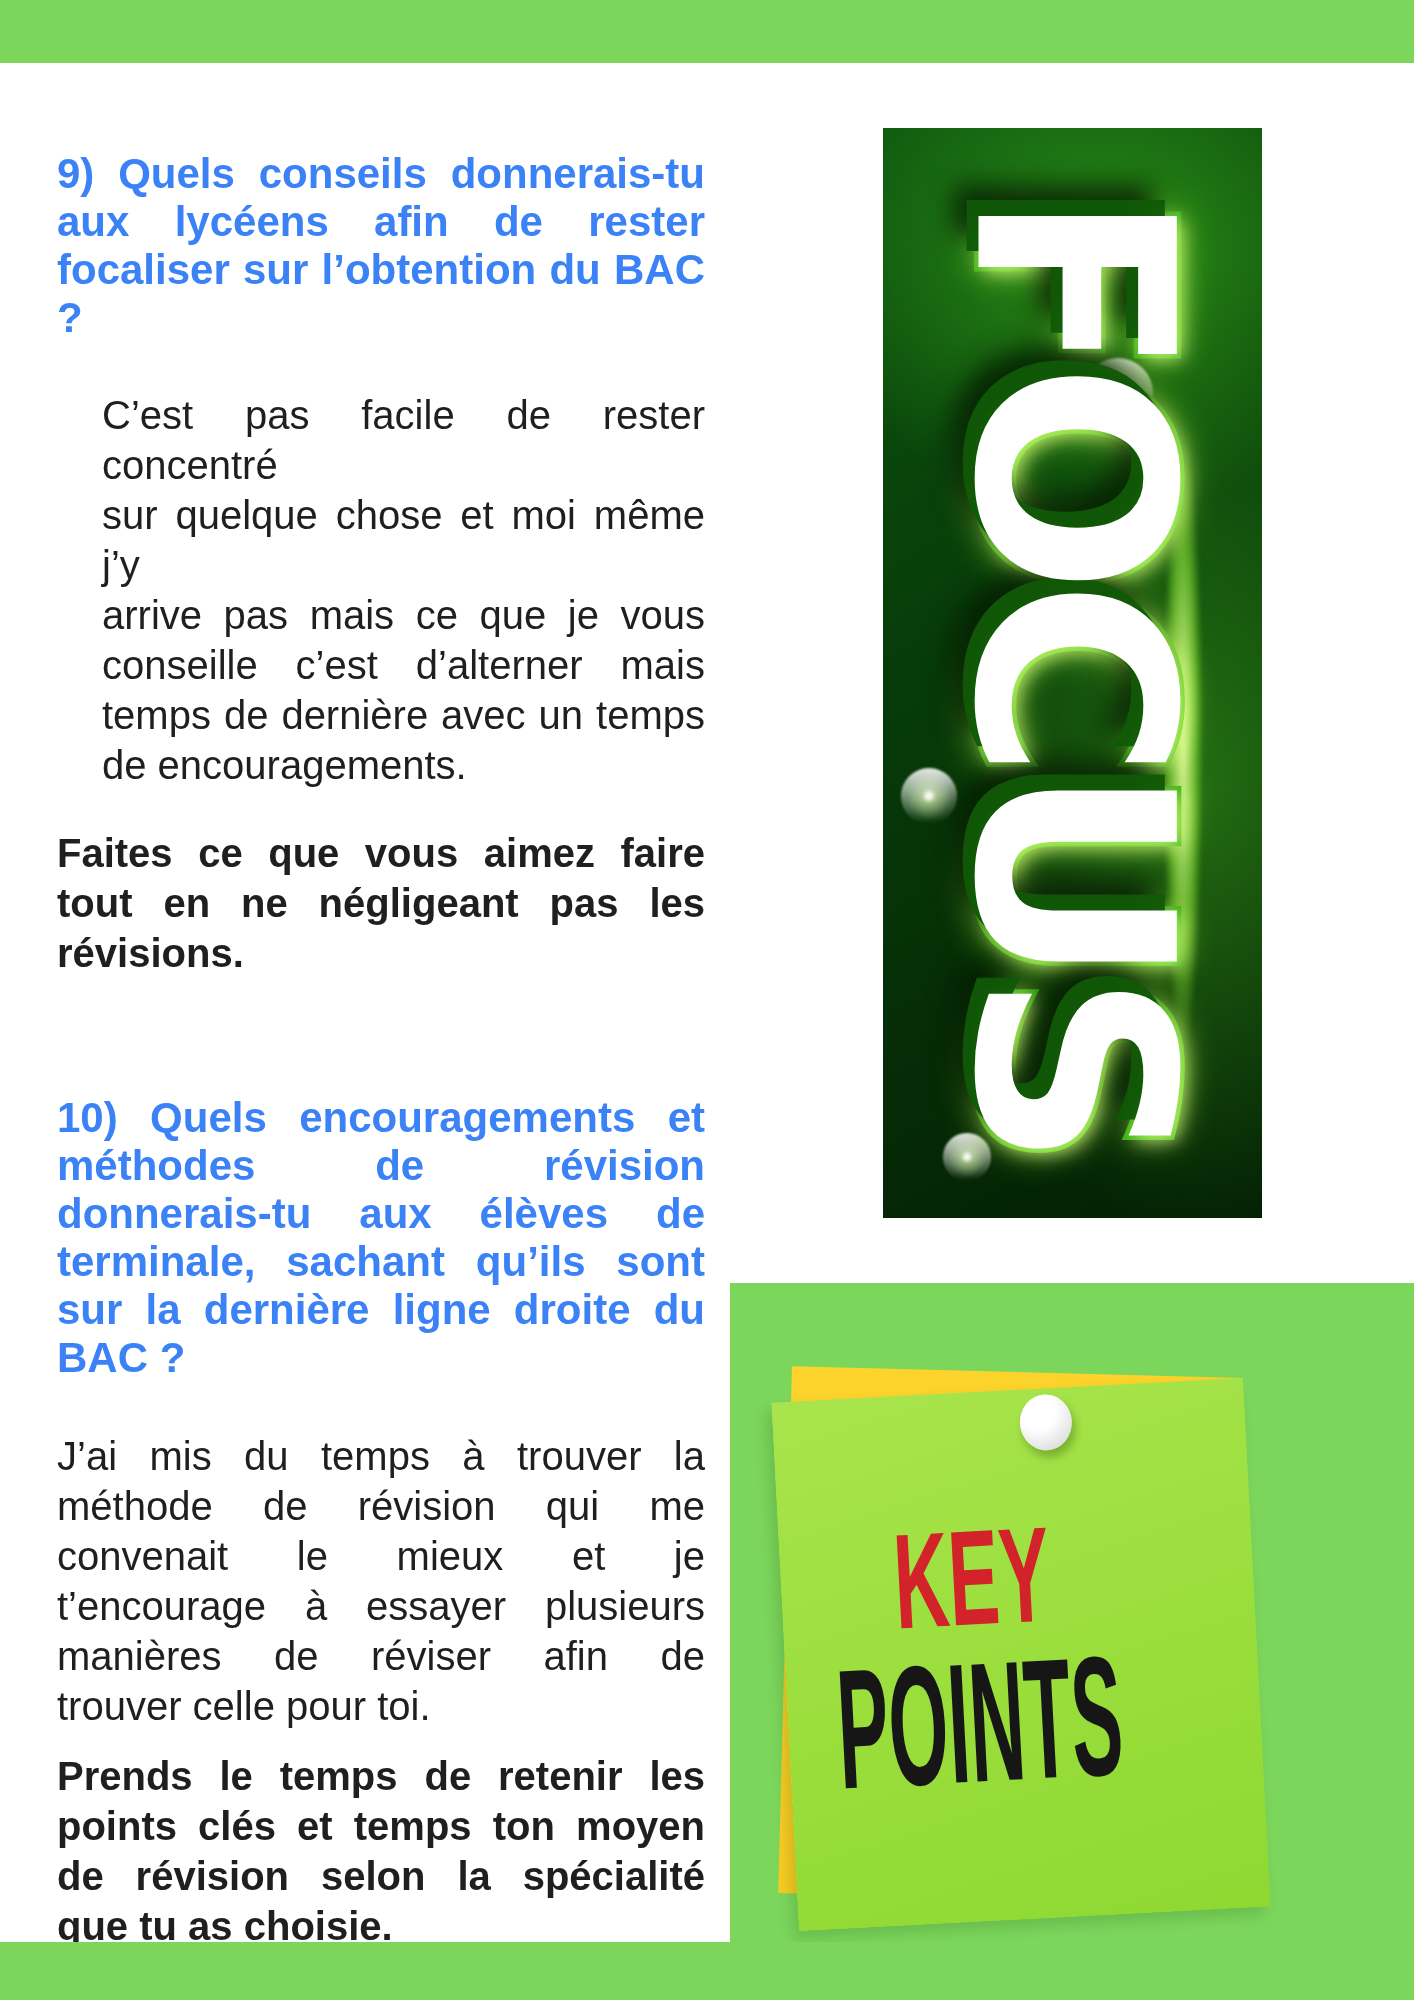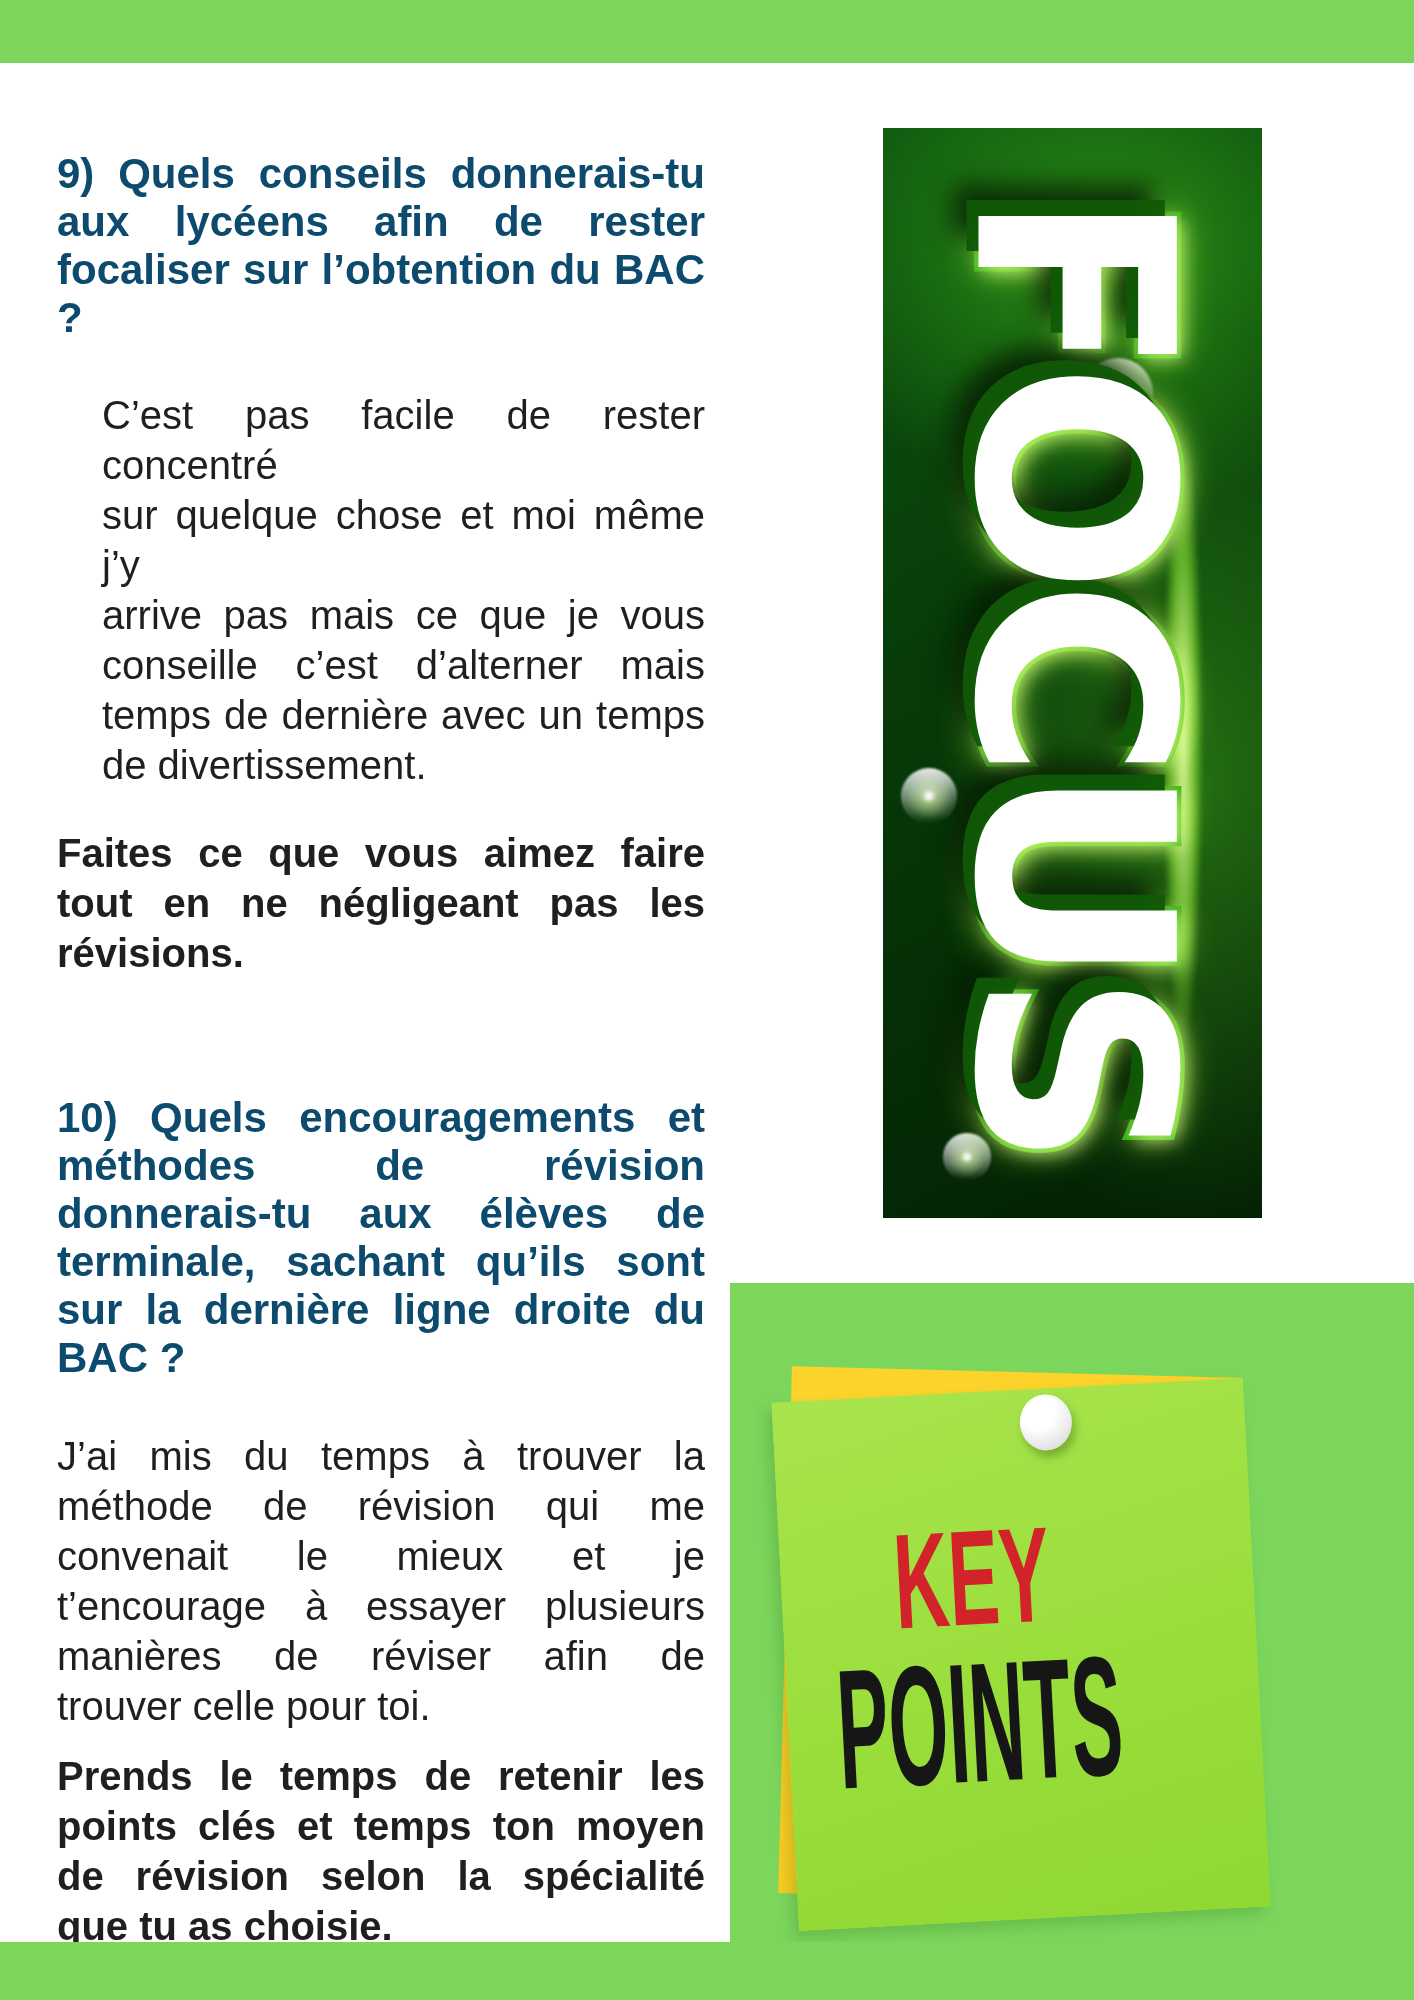--- a/index.html
+++ b/index.html
@@ -25,21 +25,21 @@
     background:#7cd65c;
   }
 
   
   .text-column {
     position:absolute; left:57px; top:0; width:648px;
     color:#1f1f1f;
   }
   .q-heading {
     font-size:42px; line-height:48px; font-weight:bold;
-    color:#0c4a6e;
+    color:#3b82f6;
   }
   .body-par {
     font-size:40px; line-height:50px; font-weight:normal;
   }
   .body-par.bold { font-weight:bold; }
   .line { text-align:justify; text-align-last:justify; }
   .line.last { text-align-last:left; }
 
   #q9  { margin-top:150px; }
   #p9a { margin-top:48px;margin-left:45px; }
@@ -141,21 +141,21 @@
         <div class="line">9) Quels conseils donnerais-tu</div>
         <div class="line">aux lycéens afin de rester</div>
         <div class="line last">focaliser sur l’obtention du BAC ?</div>
       </div>
     <div id="p9a" class="body-par">
         <div class="line">C’est pas facile de rester concentré</div>
         <div class="line">sur quelque chose et moi même j’y</div>
         <div class="line">arrive pas mais ce que je vous</div>
         <div class="line">conseille c’est d’alterner mais</div>
         <div class="line">temps de dernière avec un temps</div>
-        <div class="line last">de divertissement.</div>
+        <div class="line last">de encouragements.</div>
       </div>
     <div id="p9b" class="body-par bold">
         <div class="line">Faites ce que vous aimez faire</div>
         <div class="line">tout en ne négligeant pas les</div>
         <div class="line last">révisions.</div>
       </div>
     <div id="q10" class="q-heading">
         <div class="line">10) Quels encouragements et</div>
         <div class="line">méthodes de révision</div>
         <div class="line">donnerais-tu aux élèves de</div>

